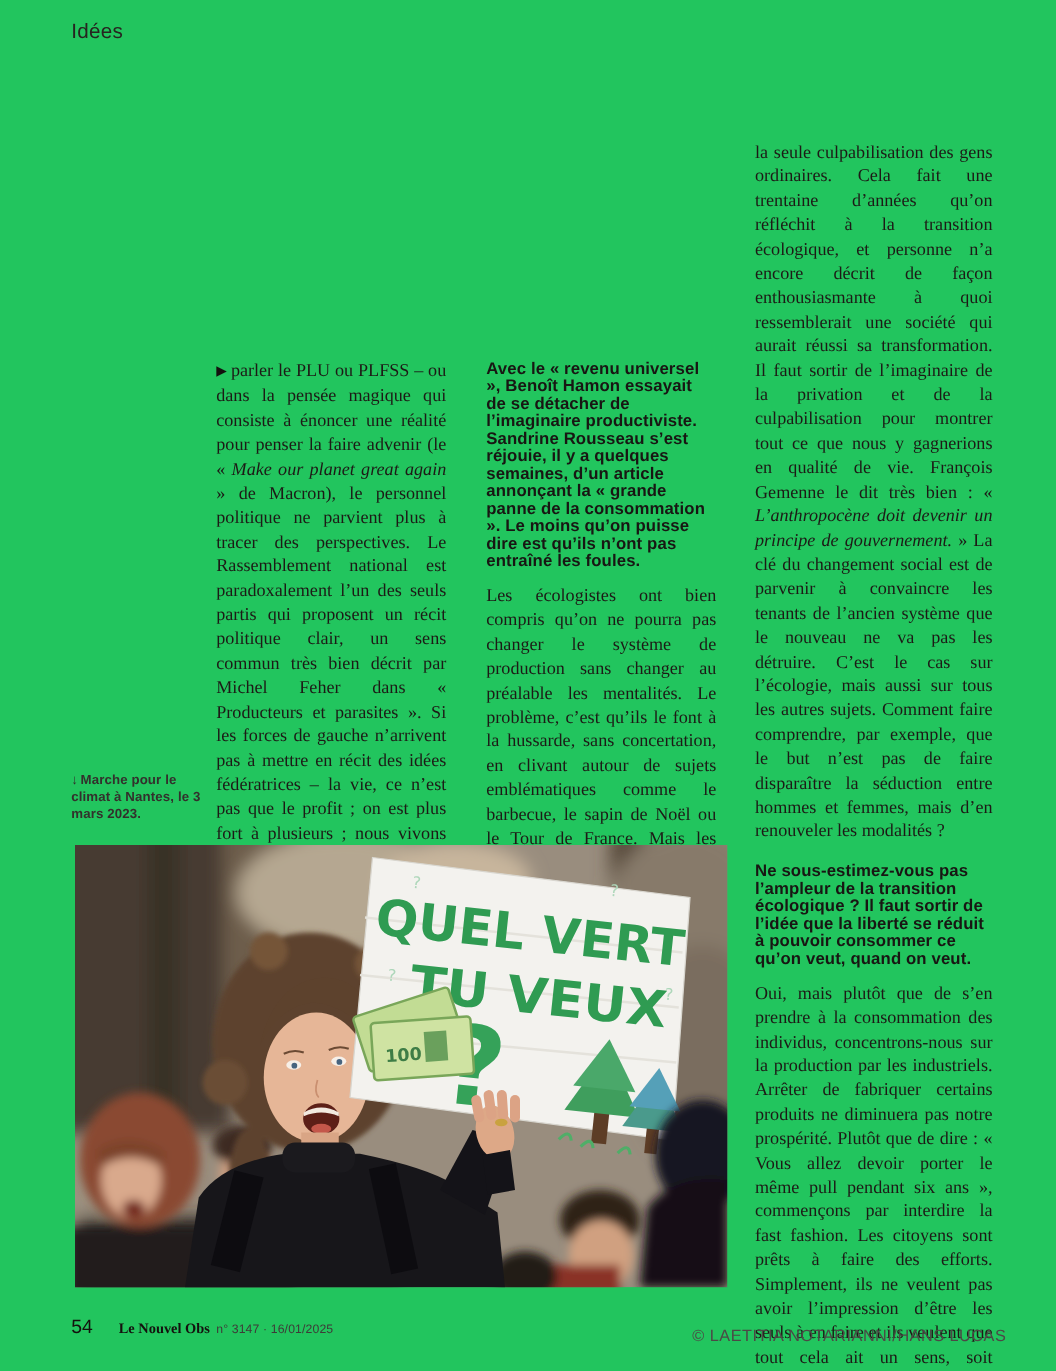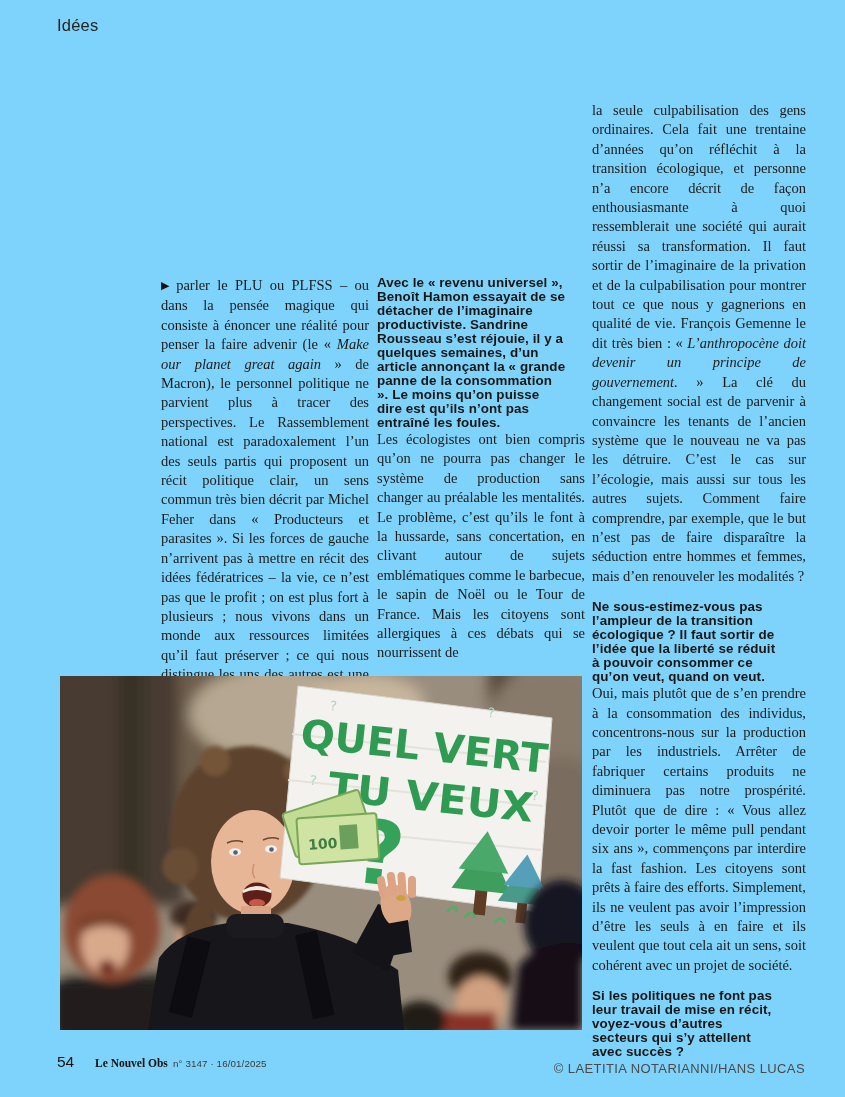--- a/index.html
+++ b/index.html
@@ -1,28 +1,28 @@
 <!DOCTYPE html>
 <html lang="fr"><head>
 <meta charset="utf-8">
 <style>
   html,body{margin:0;padding:0;background:#ffffff;}
-  .page{position:relative;width:845px;height:1097px;background:#7dd3fc;overflow:hidden;
+  .page{position:relative;width:845px;height:1097px;background:#22c55e;overflow:hidden;
         font-family:"Liberation Serif",serif;color:#1d1a16;}
   .section-label{position:absolute;left:57px;top:16px;font-family:"Liberation Sans",sans-serif;
         font-size:16.5px;color:#272420;letter-spacing:.2px;}
   .pullquote{position:absolute;left:152px;top:100px;width:414px;
         font-family:"Liberation Serif",serif;font-weight:700;font-size:21.5px;
         line-height:22.6px;color:#14110e;letter-spacing:-.2px;}
   .col{position:absolute;width:208px;font-size:14.5px;line-height:19.4px;
         text-align:justify;hyphens:auto;-webkit-hyphens:auto;}
   .col-1{left:161px;top:276px;}
   .col-2{left:377px;top:276px;}
   .col-3{left:592px;top:101px;width:214px;}
-  .col p{margin:0;}
+  .col p{margin:12px;}
   .marker{font-size:11px;position:relative;top:-1px;padding-right:3px;color:#14110e;}
   .q{font-family:"Liberation Sans",sans-serif;font-weight:700;font-size:13.4px;
         line-height:14px;text-align:left;letter-spacing:.1px;color:#181613;
         max-width:190px;hyphens:none;}
   .q.gap{margin-top:14px;}
   .ital{font-style:italic;}
   .caption{position:absolute;left:57px;top:618px;width:108px;
         font-family:"Liberation Sans",sans-serif;font-weight:700;font-size:10.6px;
         line-height:13.6px;color:#33302c;letter-spacing:.1px;}
   .caption .arr{font-weight:400;padding-right:2px;}
@@ -53,20 +53,23 @@
   </div>
 
   <div class="col col-3">
     <p><span>la seule culpabilisation des gens ordinaires. Cela fait une trentaine d’années qu’on réfléchit à la transition écologique, et personne n’a encore décrit de façon enthousiasmante à quoi ressemblerait une société qui aurait réussi sa transformation. Il faut sortir de l’imaginaire de la privation et de la culpabilisation pour montrer tout ce que nous y gagnerions en qualité de vie. François Gemenne le dit très bien : « </span><span class="ital">L’anthropocène doit devenir un principe de gouvernement.</span><span> » La clé du changement social est de parvenir à convaincre les tenants de l’ancien système que le nouveau ne va pas les détruire. C’est le cas sur l’écologie, mais aussi sur tous les autres sujets. Comment faire comprendre, par exemple, que le but n’est pas de faire disparaître la séduction entre hommes et femmes, mais d’en renouveler les modalités ?</span></p>
     <p class="q gap">Ne sous-estimez-vous pas l’ampleur de la transition écologique ? Il faut sortir de l’idée que la liberté se réduit à pouvoir consommer ce qu’on veut, quand on veut.</p>
     <p>Oui, mais plutôt que de s’en prendre à la consommation des individus, concentrons-nous sur la production par les industriels. Arrêter de fabriquer certains produits ne diminuera pas notre prospérité. Plutôt que de dire : « Vous allez devoir porter le même pull pendant six ans », commençons par interdire la fast fashion. Les citoyens sont prêts à faire des efforts. Simplement, ils ne veulent pas avoir l’impression d’être les seuls à en faire et ils veulent que tout cela ait un sens, soit cohérent avec un projet de société.</p>
     <p class="q gap">Si les politiques ne font pas leur travail de mise en récit, voyez-vous d’autres secteurs qui s’y attellent avec succès ?</p>
 
   </div>
 
+  <div class="caption">
+    <span class="arr">↓</span><span>Marche pour le climat à Nantes, le 3 mars 2023.</span>
+  </div>
 
   <div class="photo">
     <svg width="522" height="354" viewBox="0 0 522 354" xmlns="http://www.w3.org/2000/svg">
       <defs>
         <filter id="b7" x="-30%" y="-30%" width="160%" height="160%">
             <feGaussianBlur stdDeviation="7"></feGaussianBlur>
           </filter>
         <filter id="b4" x="-30%" y="-30%" width="160%" height="160%">
             <feGaussianBlur stdDeviation="4"></feGaussianBlur>
           </filter>

